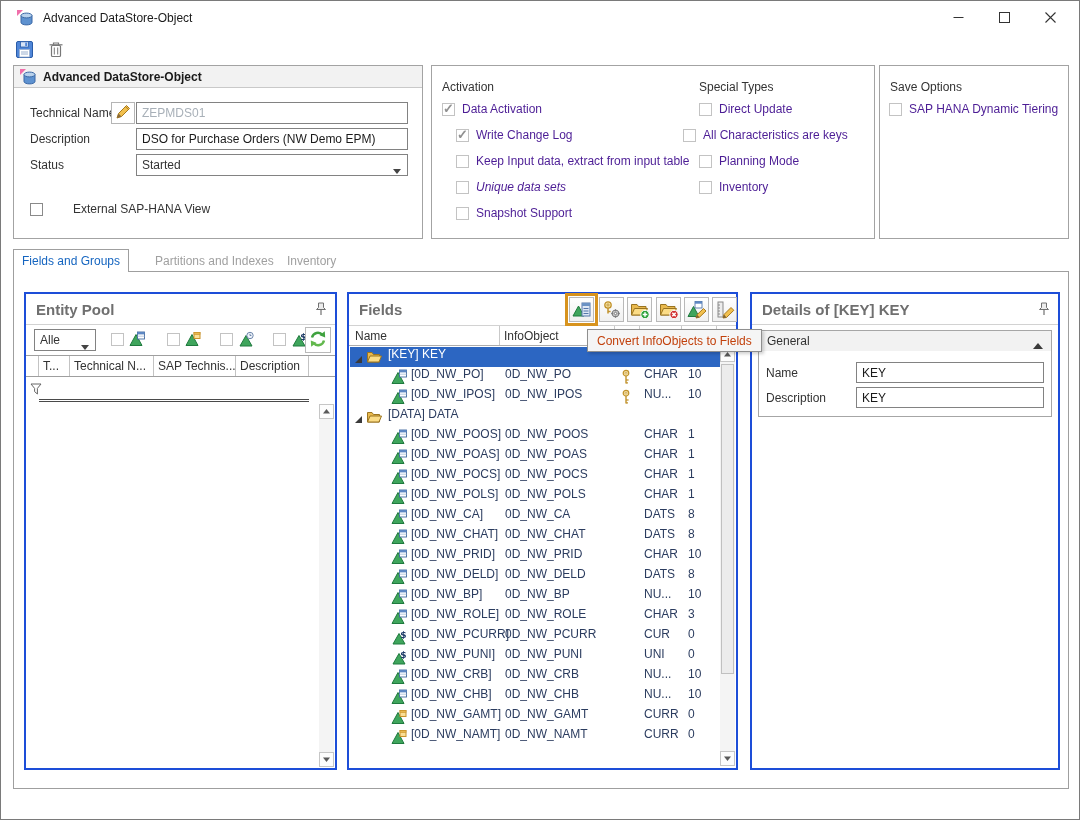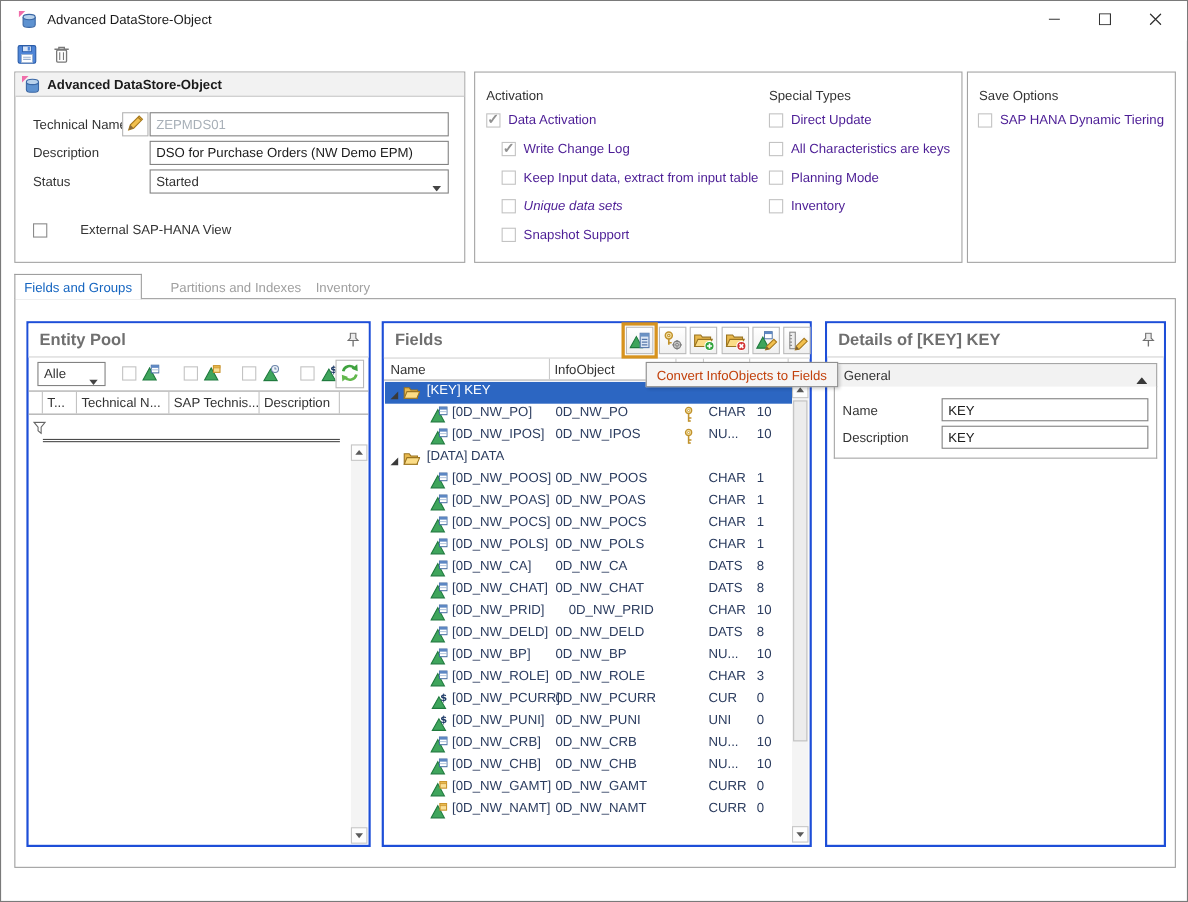--- a/index.html
+++ b/index.html
@@ -204,21 +204,21 @@
         <div class="cbrow" style="left: 24px; top: 140px;">
           <div class="cb" style="display: inline-block;"></div>
           <div class="cblabel">Snapshot Support</div>
         </div>
       </div>
     <div id="special-list">
         <div class="cbrow" style="left: 267px; top: 36px;">
           <div class="cb" style="display: inline-block;"></div>
           <div class="cblabel">Direct Update</div>
         </div>
-        <div class="cbrow" style="left: 267px; top: 62px;">
+        <div class="cbrow" style="left: 251px; top: 62px;">
           <div class="cb" style="display: inline-block;"></div>
           <div class="cblabel">All Characteristics are keys</div>
         </div>
         <div class="cbrow" style="left: 267px; top: 88px;">
           <div class="cb" style="display: inline-block;"></div>
           <div class="cblabel">Planning Mode</div>
         </div>
         <div class="cbrow" style="left: 267px; top: 114px;">
           <div class="cb" style="display: inline-block;"></div>
           <div class="cblabel">Inventory</div>
@@ -523,21 +523,21 @@
             <div class="cell dlen" style="position: absolute;">8</div>
           </div>
           <div class="row">
             <div class="i-icon"><svg width="16" height="16" viewBox="0 0 16 16" xmlns="http://www.w3.org/2000/svg">
                 <polygon points="1,14.5 7,3.5 13,14.5" fill="#3fa55c" stroke="#1f7a3e"></polygon>
                 <rect x="8.5" y="1" width="7" height="7" fill="#fff" stroke="#40689e" stroke-width="0.9"></rect>
                 <rect x="8.5" y="1" width="7" height="2.4" fill="#5d87c3"></rect>
                 <line x1="8.5" y1="5.2" x2="15.5" y2="5.2" stroke="#a9bed9" stroke-width="0.8"></line>
               </svg></div>
             <div class="cell nm-i" style="position: absolute;">[0D_NW_PRID]</div>
-            <div class="cell iobj" style="position: absolute; margin-left: 12px;">0D_NW_PRID</div>
+            <div class="cell iobj" style="position: absolute;">0D_NW_PRID</div>
             <div class="cell dtype" style="position: absolute;">CHAR</div>
             <div class="cell dlen" style="position: absolute;">10</div>
           </div>
           <div class="row">
             <div class="i-icon"><svg width="16" height="16" viewBox="0 0 16 16" xmlns="http://www.w3.org/2000/svg">
                 <polygon points="1,14.5 7,3.5 13,14.5" fill="#3fa55c" stroke="#1f7a3e"></polygon>
                 <rect x="8.5" y="1" width="7" height="7" fill="#fff" stroke="#40689e" stroke-width="0.9"></rect>
                 <rect x="8.5" y="1" width="7" height="2.4" fill="#5d87c3"></rect>
                 <line x1="8.5" y1="5.2" x2="15.5" y2="5.2" stroke="#a9bed9" stroke-width="0.8"></line>
               </svg></div>

